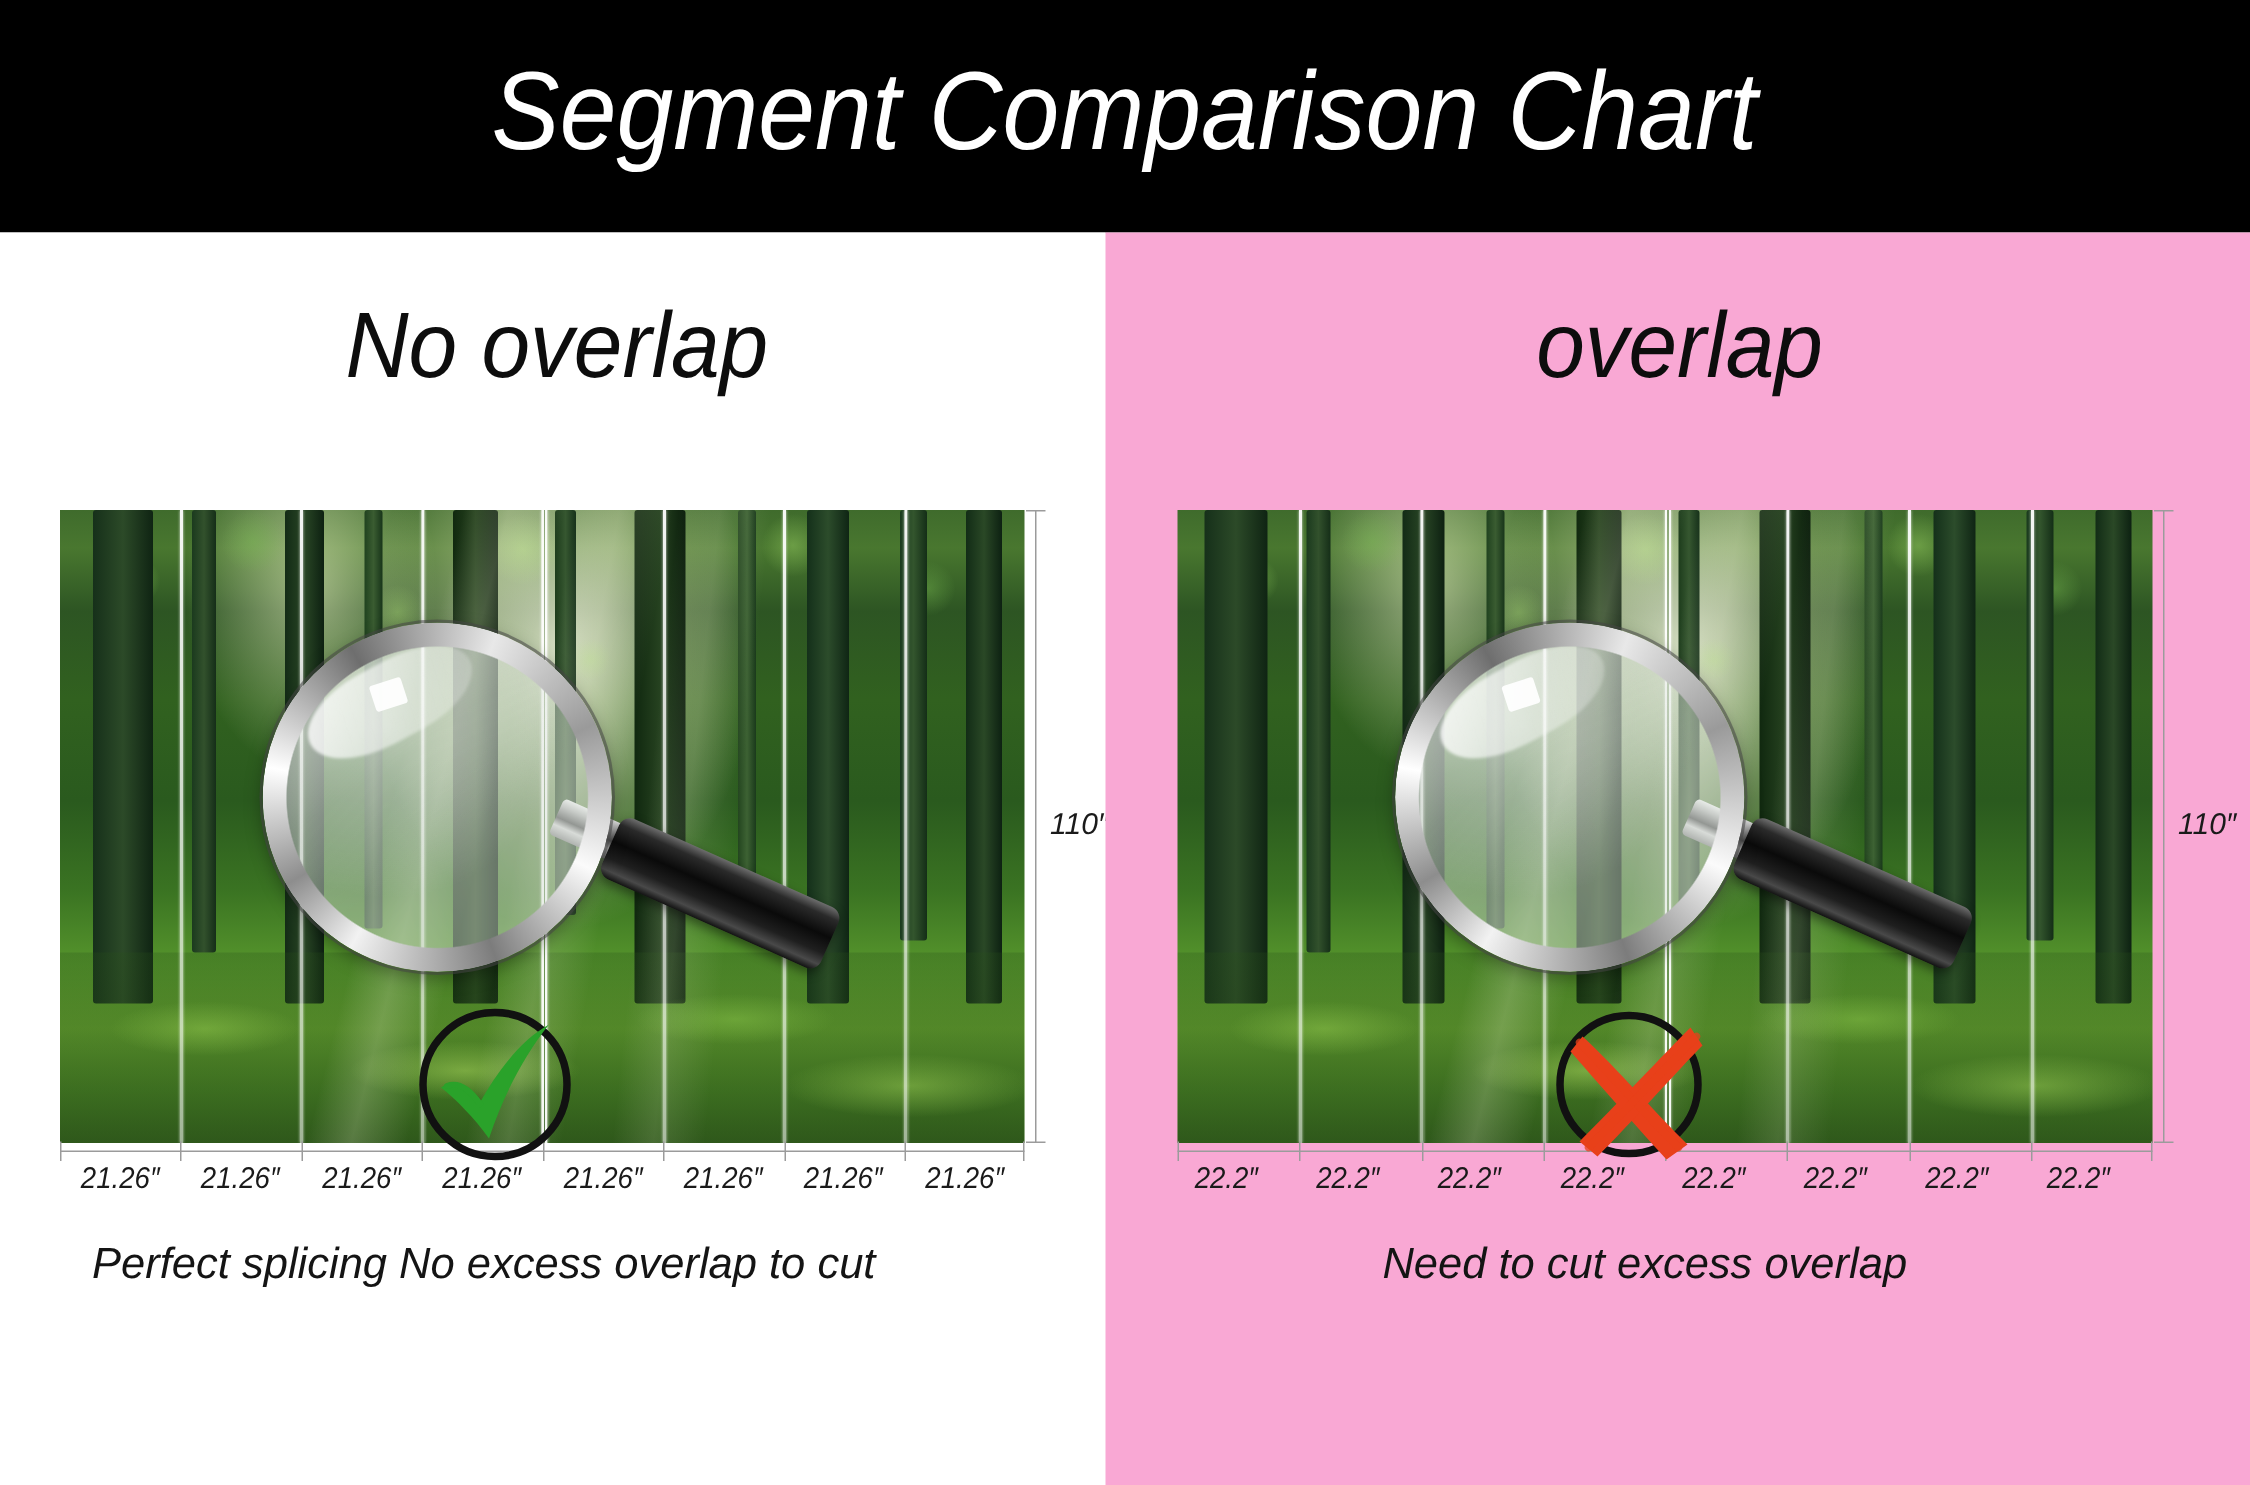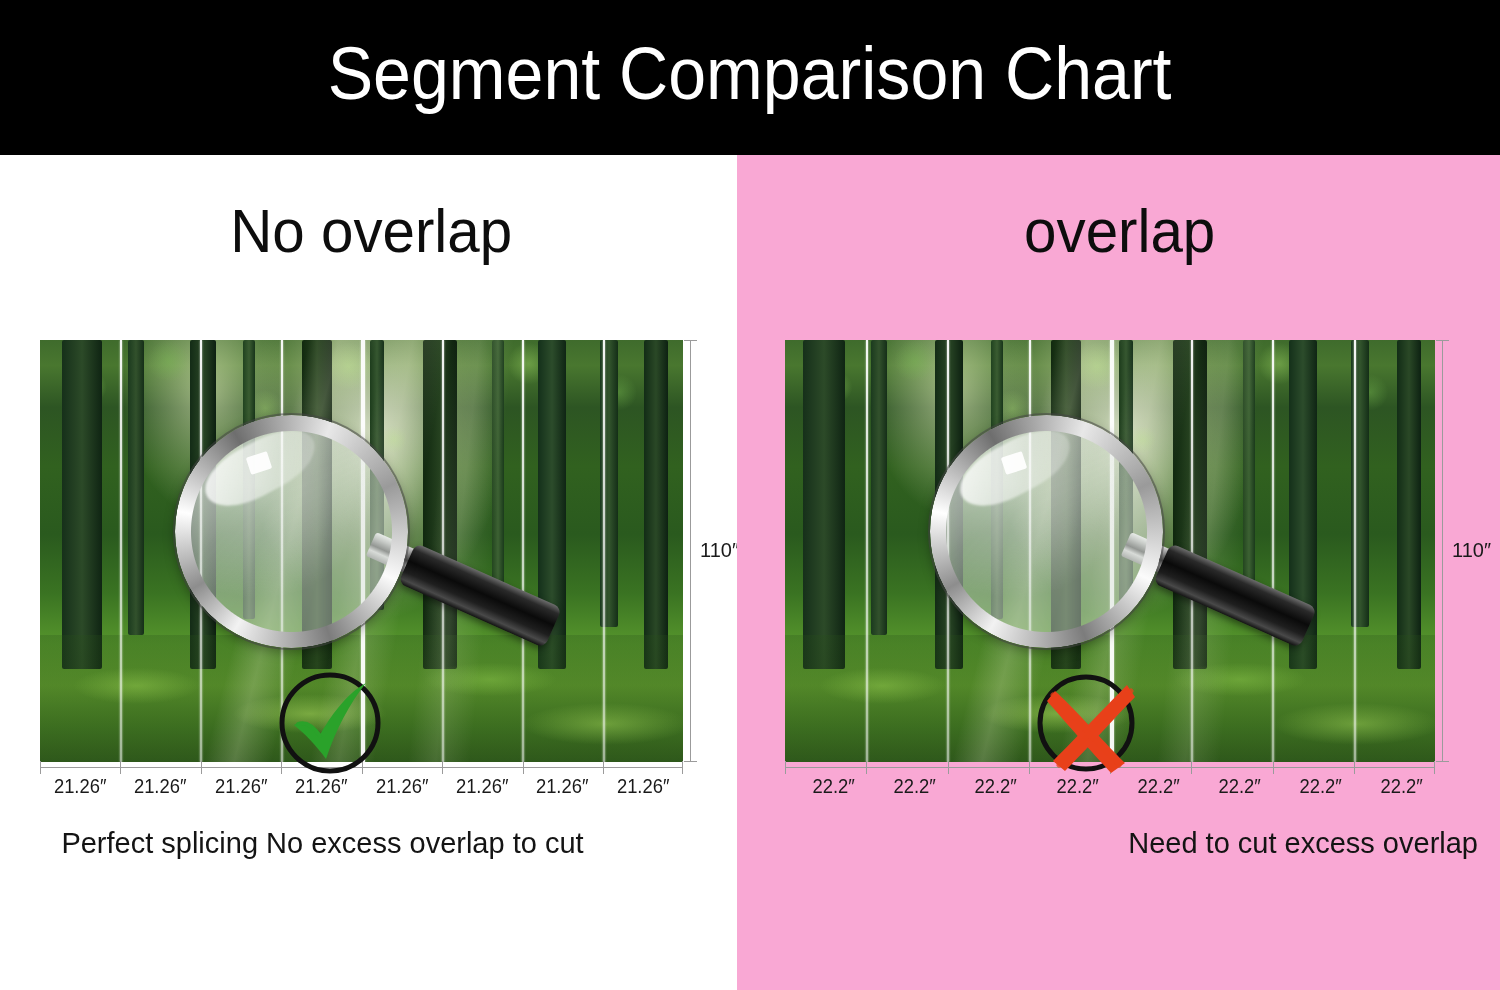--- a/index.html
+++ b/index.html
@@ -1,21 +1,21 @@
 <!DOCTYPE html>
 <html><head>
 <meta charset="utf-8">
 <style>
   html,body{margin:0;padding:0;}
   body{
     width:1500px;height:990px;overflow:hidden;
     font-family:"Liberation Sans","DejaVu Sans",sans-serif;
     background:#ffffff;
   }
-  .page{position:relative;width:1202px;height:990px;}
+  .page{position:relative;width:1202px;height:990px;font-style:italic;}
 
   
   .titlebar{
     position:absolute;left:0;top:0;width:1500px;height:155px;
     background:#000000;
     display:flex;align-items:center;justify-content:center;
   }
   .titlebar .title{
     color:#ffffff;
     font-size:74px;
@@ -177,21 +177,21 @@
     text-align:center;font-size:20px;color:#1a1a1a;white-space:nowrap;
     transform:scaleX(.92);
   }
 
   
   .caption{
     position:absolute;width:100%;text-align:center;
     font-size:29px;color:#141414;white-space:nowrap;
   }
   .panel-left .caption{left:-46px;}
-  .panel-right .caption{left:-22px;text-align:right;}
+  .panel-right .caption{left:-22px;}
 
   .verdict{position:absolute;width:116px;height:112px;}
   .verdict-left{left:272px;top:512px;}
   .verdict svg{display:block;width:100%;height:100%;}
 </style>
 </head>
 <body>
 
 <div class="page">
 
@@ -338,21 +338,21 @@
         <div class="tick" style="left:0;"></div>
         <div class="tick" style="left:81px;"></div>
         <div class="tick" style="left:163px;"></div>
         <div class="tick" style="left:244px;"></div>
         <div class="tick" style="left:325px;"></div>
         <div class="tick" style="left:406px;"></div>
         <div class="tick" style="left:488px;"></div>
         <div class="tick" style="left:569px;"></div>
         <div class="tick" style="left:649px;"></div>
       </div>
-      <div class="seg-labels" style="left:56px;top:620px;width:650px;">
+      <div class="seg-labels" style="left:40px;top:620px;width:650px;">
         <span style="width:81.2px">22.2″</span>
         <span style="width:81.2px">22.2″</span>
         <span style="width:81.2px">22.2″</span>
         <span style="width:81.2px">22.2″</span>
         <span style="width:81.2px">22.2″</span>
         <span style="width:81.2px">22.2″</span>
         <span style="width:81.2px">22.2″</span>
         <span style="width:81.2px">22.2″</span>
       </div>
 

